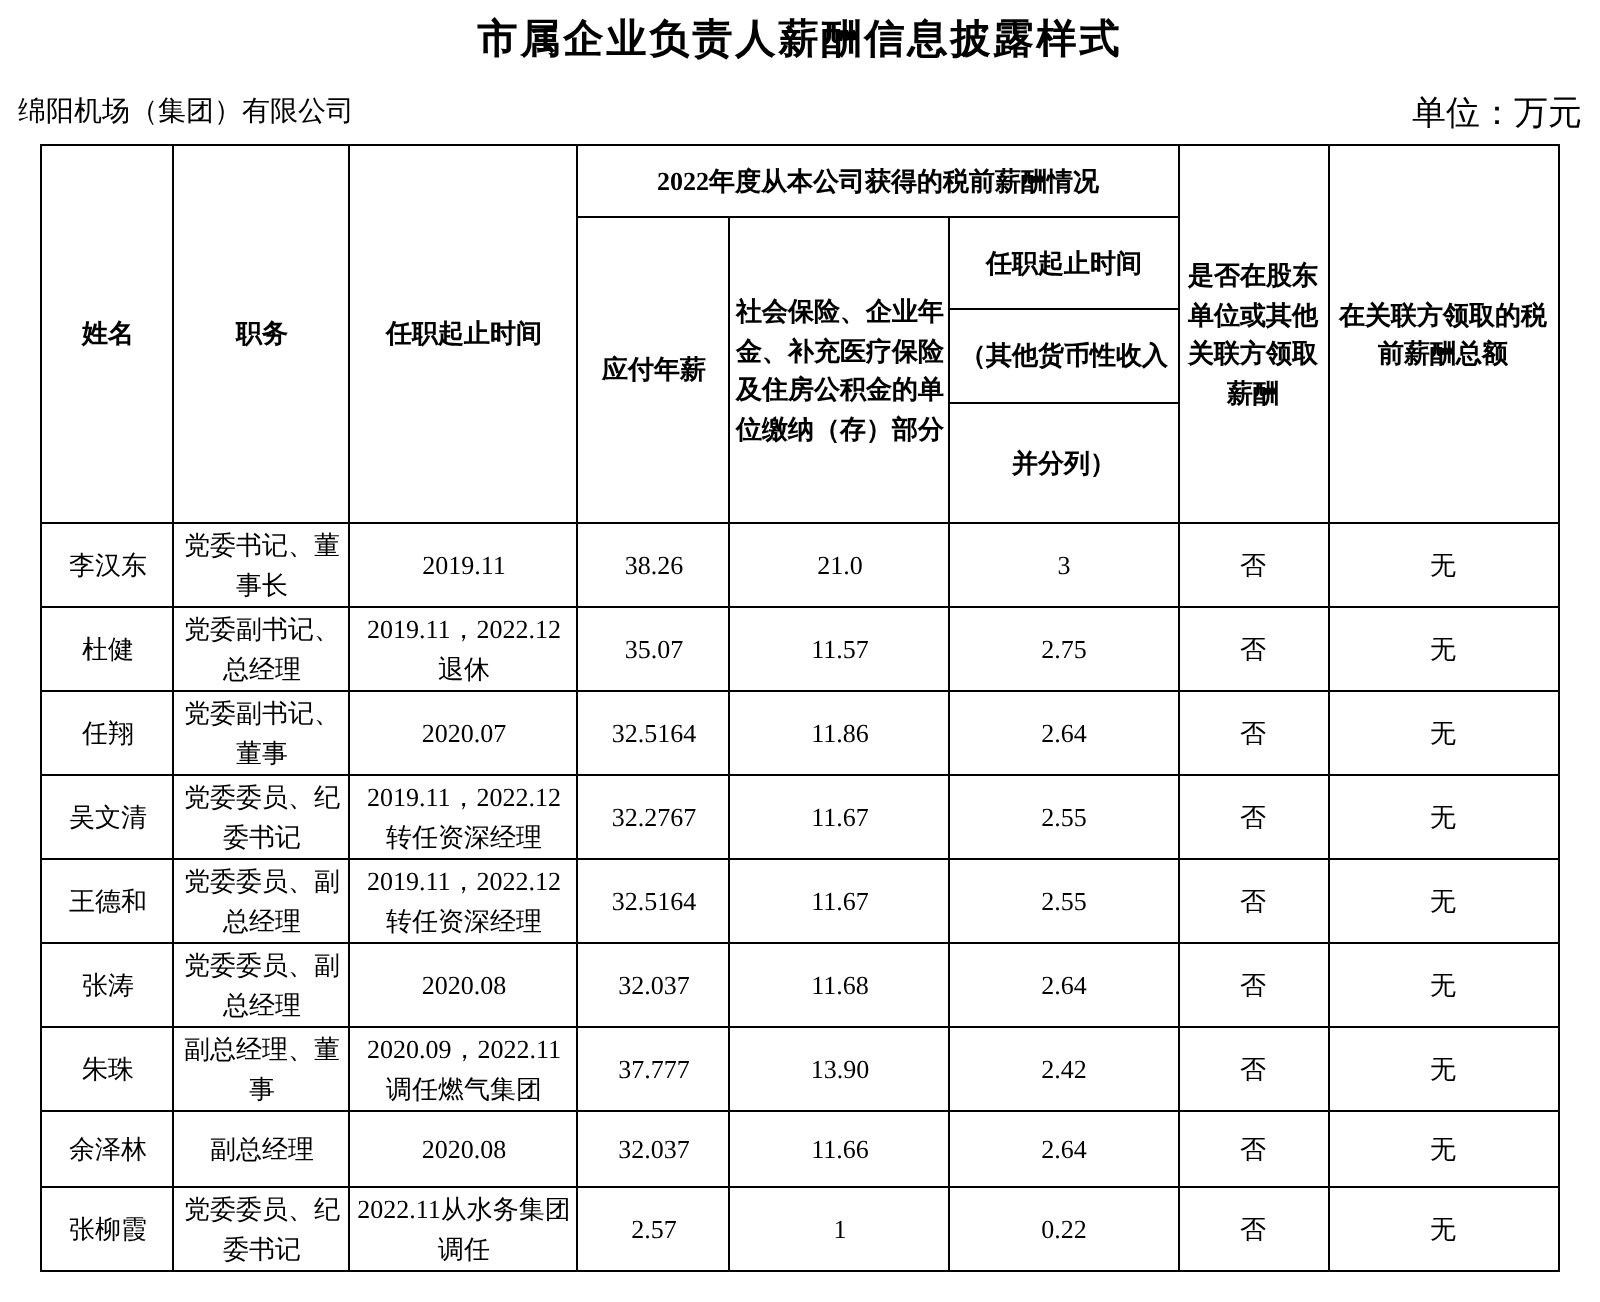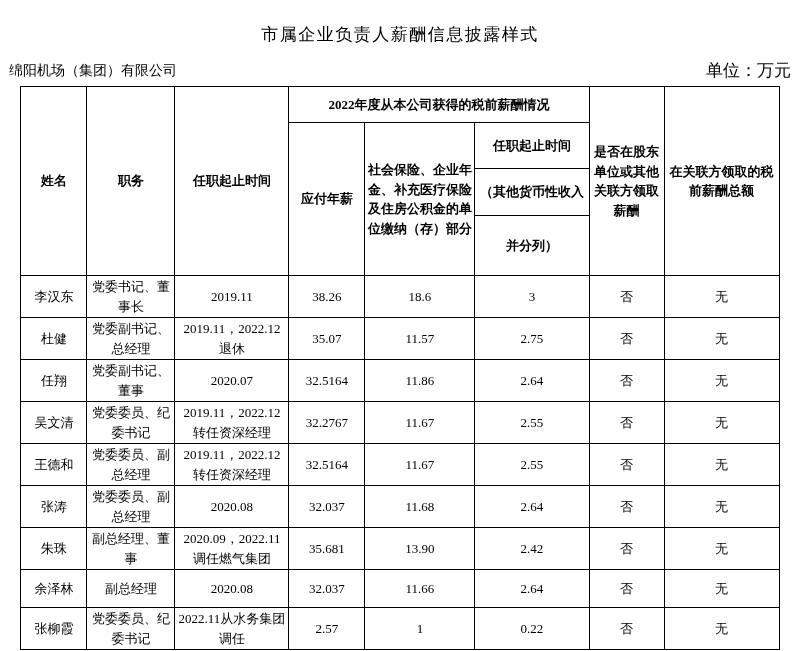--- a/index.html
+++ b/index.html
@@ -2,22 +2,22 @@
 <html><head>
 <meta charset="utf-8">
 <style>
   html,body{margin:0;padding:0;background:#ffffff;}
   .page{
     width:800px;height:651px;background:#ffffff;color:#000;
     font-family:"Liberation Serif","DejaVu Serif",serif;
     overflow:hidden;position:relative;box-sizing:border-box;
   }
   .title{
-    margin:0;padding-top:21px;text-align:center;
-    font-size:17px;line-height:27px;font-weight:400;letter-spacing:1.5px;
+    margin:0;padding-top:7px;text-align:center;
+    font-size:20px;line-height:27px;font-weight:700;letter-spacing:1.5px;
   }
   .subline{
     display:flex;justify-content:space-between;align-items:flex-end;
     padding:0 9px;margin-top:13px;font-size:14px;line-height:19px;
   }
   .subline .unit{font-size:17px;}
   table.salary{
     border-collapse:collapse;table-layout:fixed;
     width:758px;margin:6px auto 0 auto;
   }
@@ -82,21 +82,21 @@
       </tr>
       <tr class="hr-d">
         <td class="hd hd-other">并分列）</td>
       </tr>
 
       <tr class="dr dr-first">
         <td>李汉东</td>
         <td>党委书记、董事长</td>
         <td class="c-term">2019.11</td>
         <td>38.26</td>
-        <td>18.6</td>
+        <td>21.0</td>
         <td>3</td>
         <td>否</td>
         <td>无</td>
       </tr>
       <tr class="dr">
         <td>杜健</td>
         <td>党委副书记、总经理</td>
         <td class="c-term">2019.11，2022.12退休</td>
         <td>35.07</td>
         <td>11.57</td>
@@ -141,21 +141,21 @@
         <td>32.037</td>
         <td>11.68</td>
         <td>2.64</td>
         <td>否</td>
         <td>无</td>
       </tr>
       <tr class="dr">
         <td>朱珠</td>
         <td>副总经理、董事</td>
         <td class="c-term">2020.09，2022.11调任燃气集团</td>
-        <td>35.681</td>
+        <td>37.777</td>
         <td>13.90</td>
         <td>2.42</td>
         <td>否</td>
         <td>无</td>
       </tr>
       <tr class="dr dr-first">
         <td>余泽林</td>
         <td>副总经理</td>
         <td class="c-term">2020.08</td>
         <td>32.037</td>

